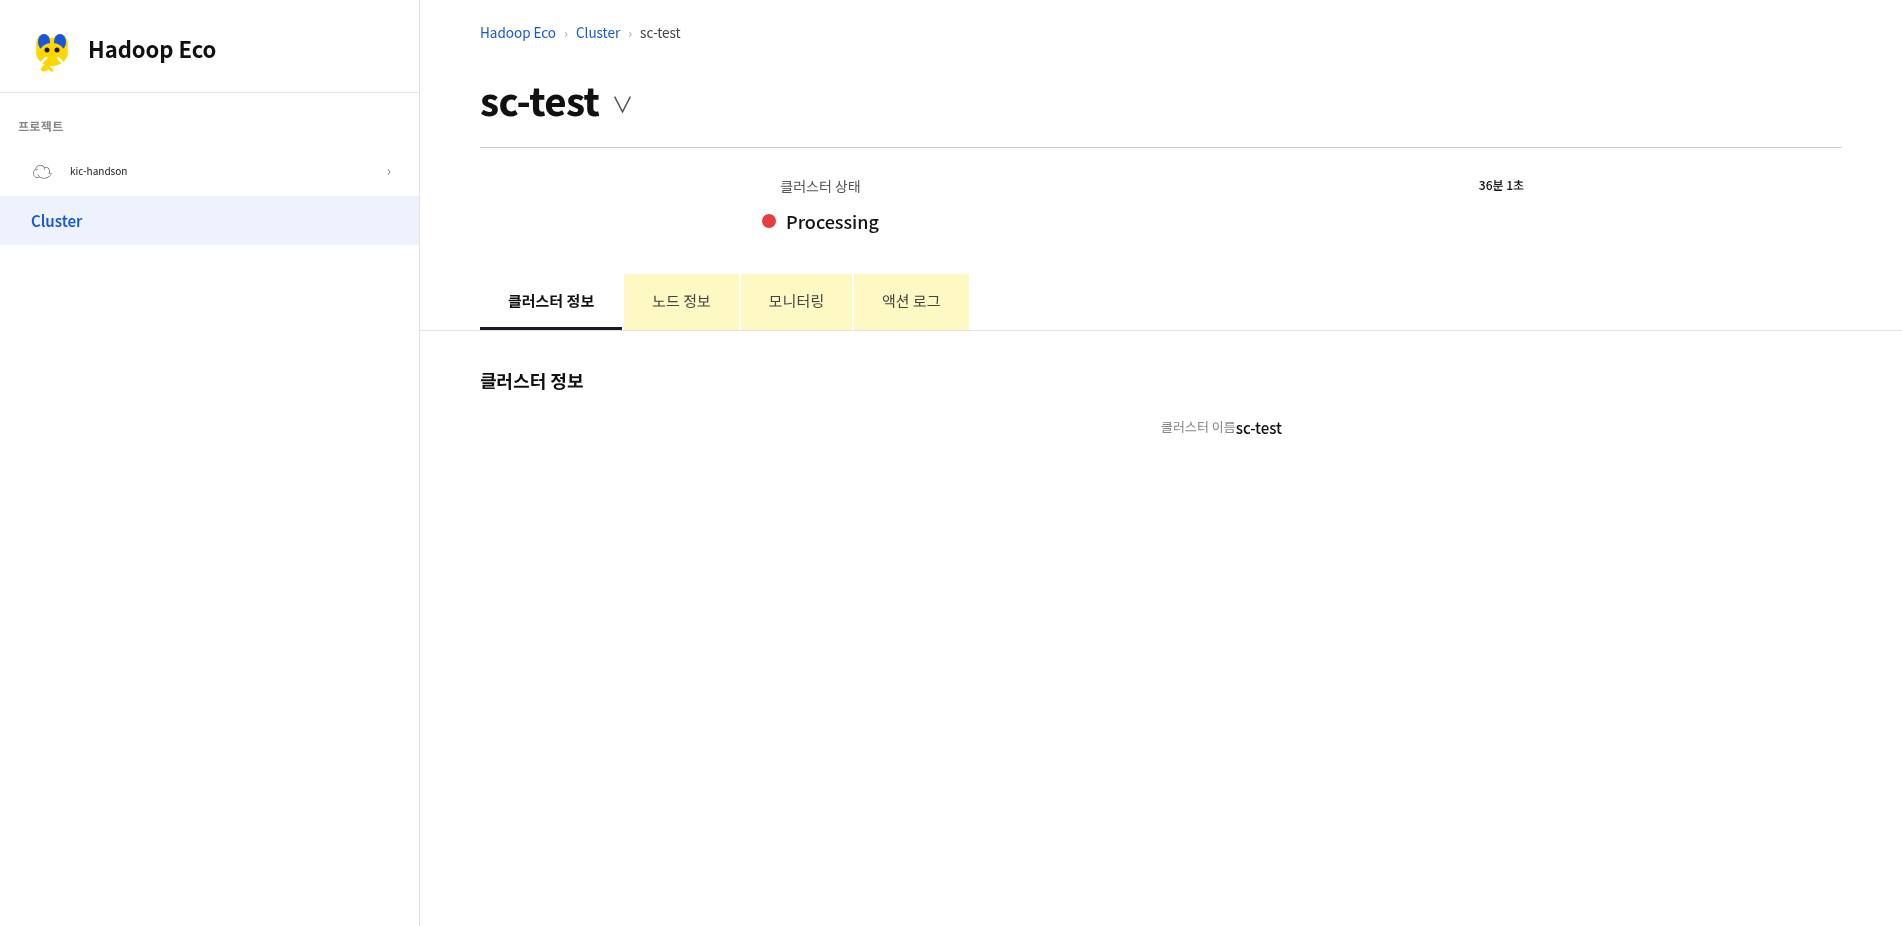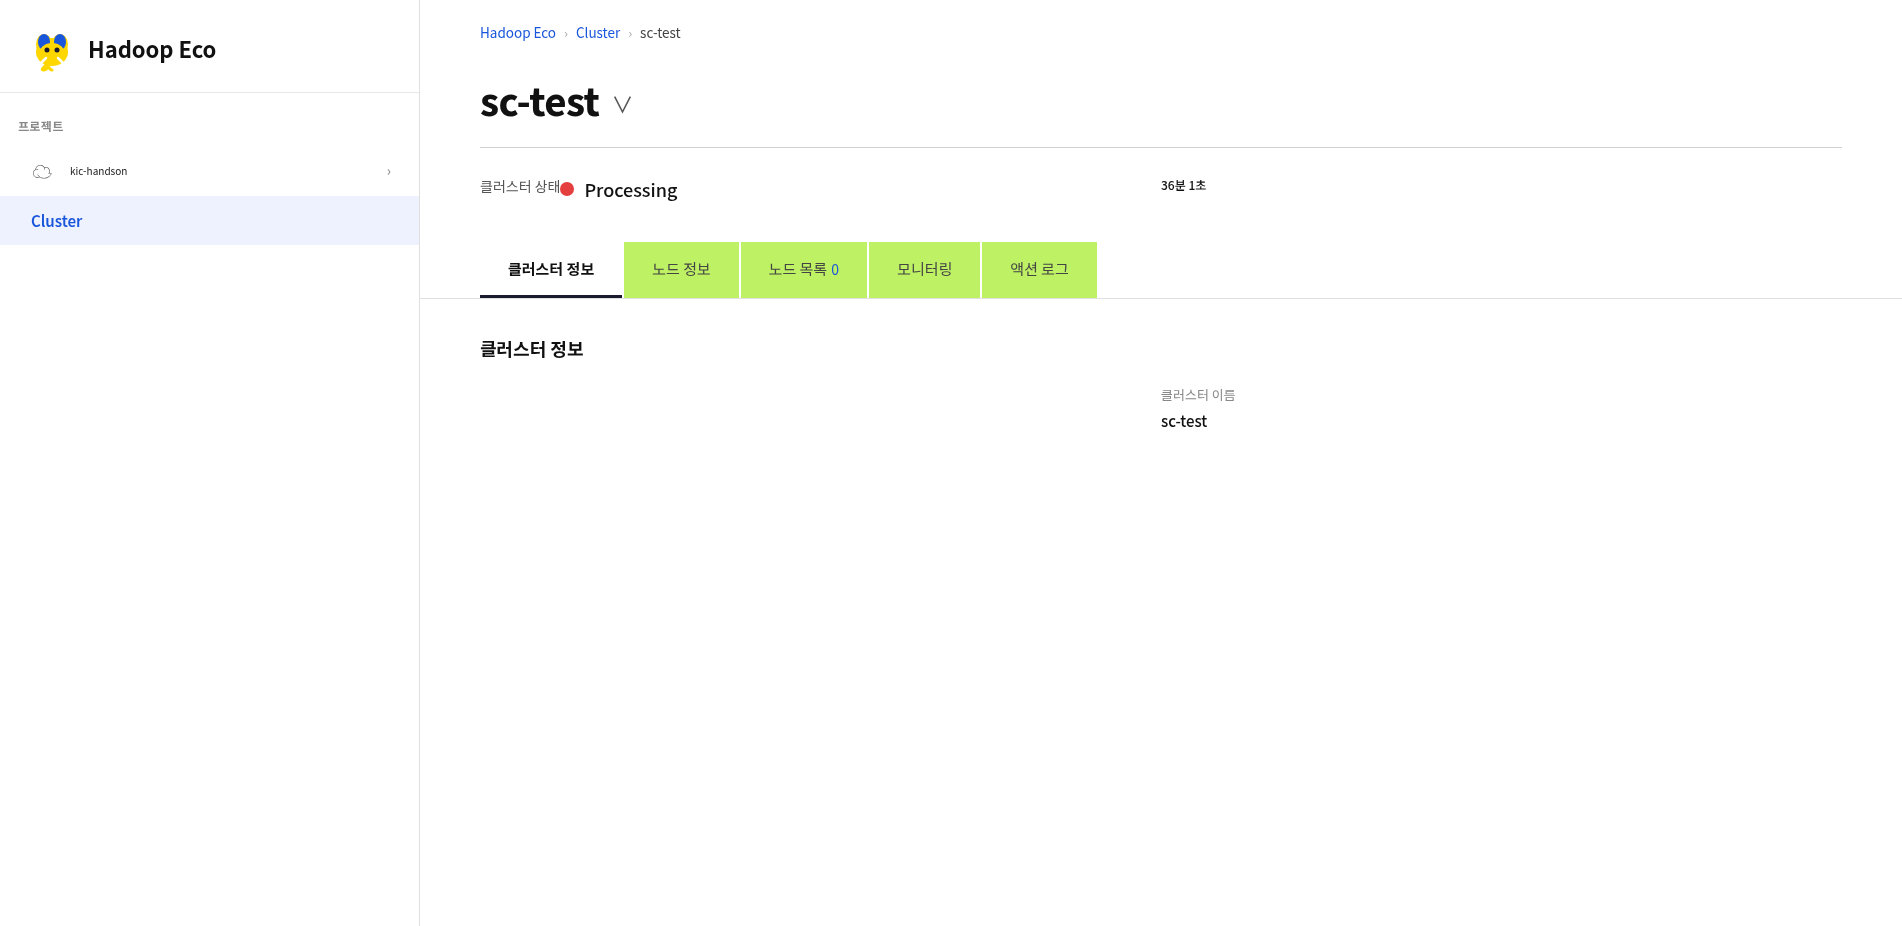--- a/index.html
+++ b/index.html
@@ -142,20 +142,23 @@
     
     .status-section {
       display: flex;
       gap: 0;
       padding: 0 60px;
       margin-bottom: 40px;
     }
     .status-col {
       flex: 1;
       display: flex;
+      flex-direction: column;
+      gap: 12px;
+      align-items: center;
     }
     .status-label {
       font-size: 14px;
       color: #555;
       font-weight: 400;
     }
     .status-value {
       display: flex;
       align-items: center;
       gap: 10px;
@@ -183,21 +186,21 @@
       border-bottom: 1px solid #e0e0e0;
       margin: 0 0 0 0;
       padding: 0 60px;
     }
     .tab-item {
       padding: 16px 28px;
       font-size: 15px;
       cursor: pointer;
       color: #444;
       border-bottom: 3px solid transparent;
-      background: #bef264;
+      background: #fef9c3;
       margin-right: 2px;
       font-weight: 400;
     }
     .tab-item.active {
       background: #fff;
       color: #111;
       font-weight: 700;
       border-bottom: 3px solid #1a1a2e;
     }
     .tab-badge {
@@ -218,22 +221,21 @@
     }
     .info-grid {
       display: flex;
       gap: 0;
     }
     .info-col {
       flex: 1;
     }
     .info-field {
       display: flex;
-      flex-direction: column;
-      gap: 6px;
+      flex-direction: row;
     }
     .info-field-label {
       font-size: 13px;
       color: #888;
     }
     .info-field-value {
       font-size: 15px;
       color: #111;
       font-weight: 500;
     }
@@ -304,23 +306,20 @@
       <span class="uptime-value">36분 1초</span>
     </div>
   </div>
 
   <div class="tabs-bar">
     <div class="tab-item active">
       <span>클러스터 정보</span>
     </div>
     <div class="tab-item">
       <span>노드 정보</span>
-    </div>
-    <div class="tab-item">
-      <span>노드 목록</span><span class="tab-badge">0</span>
     </div>
     <div class="tab-item">
       <span>모니터링</span>
     </div>
     <div class="tab-item">
       <span>액션 로그</span>
     </div>
   </div>
 
   <div class="info-section">

